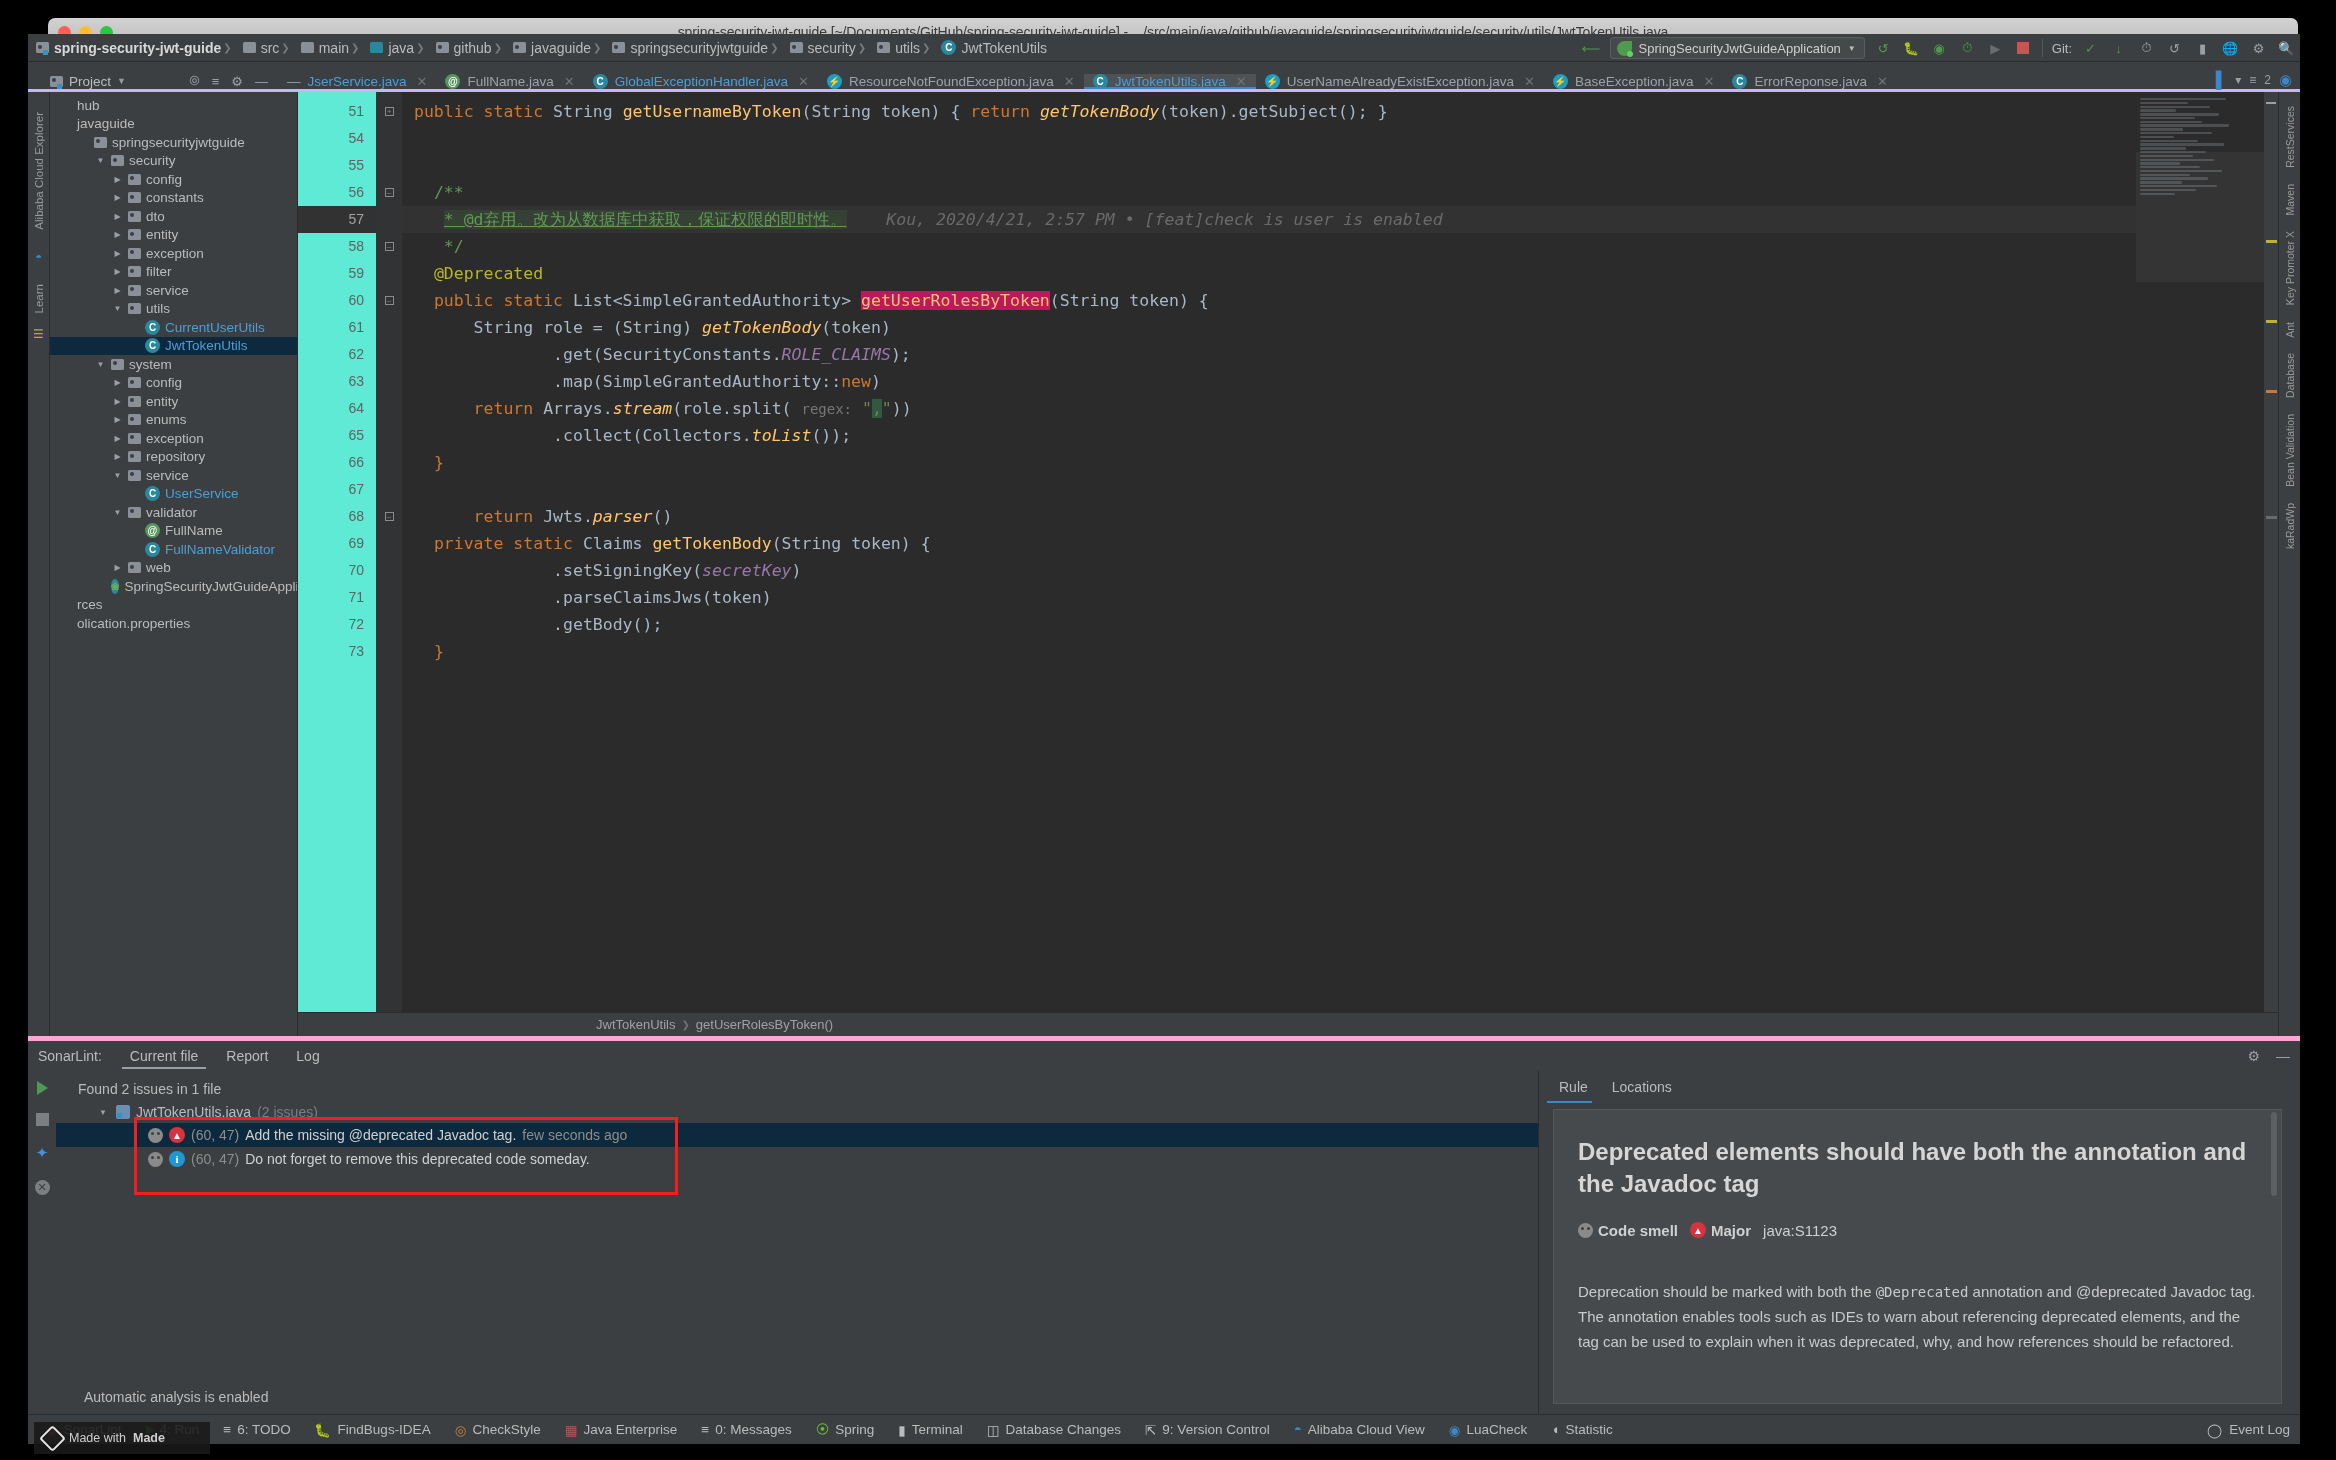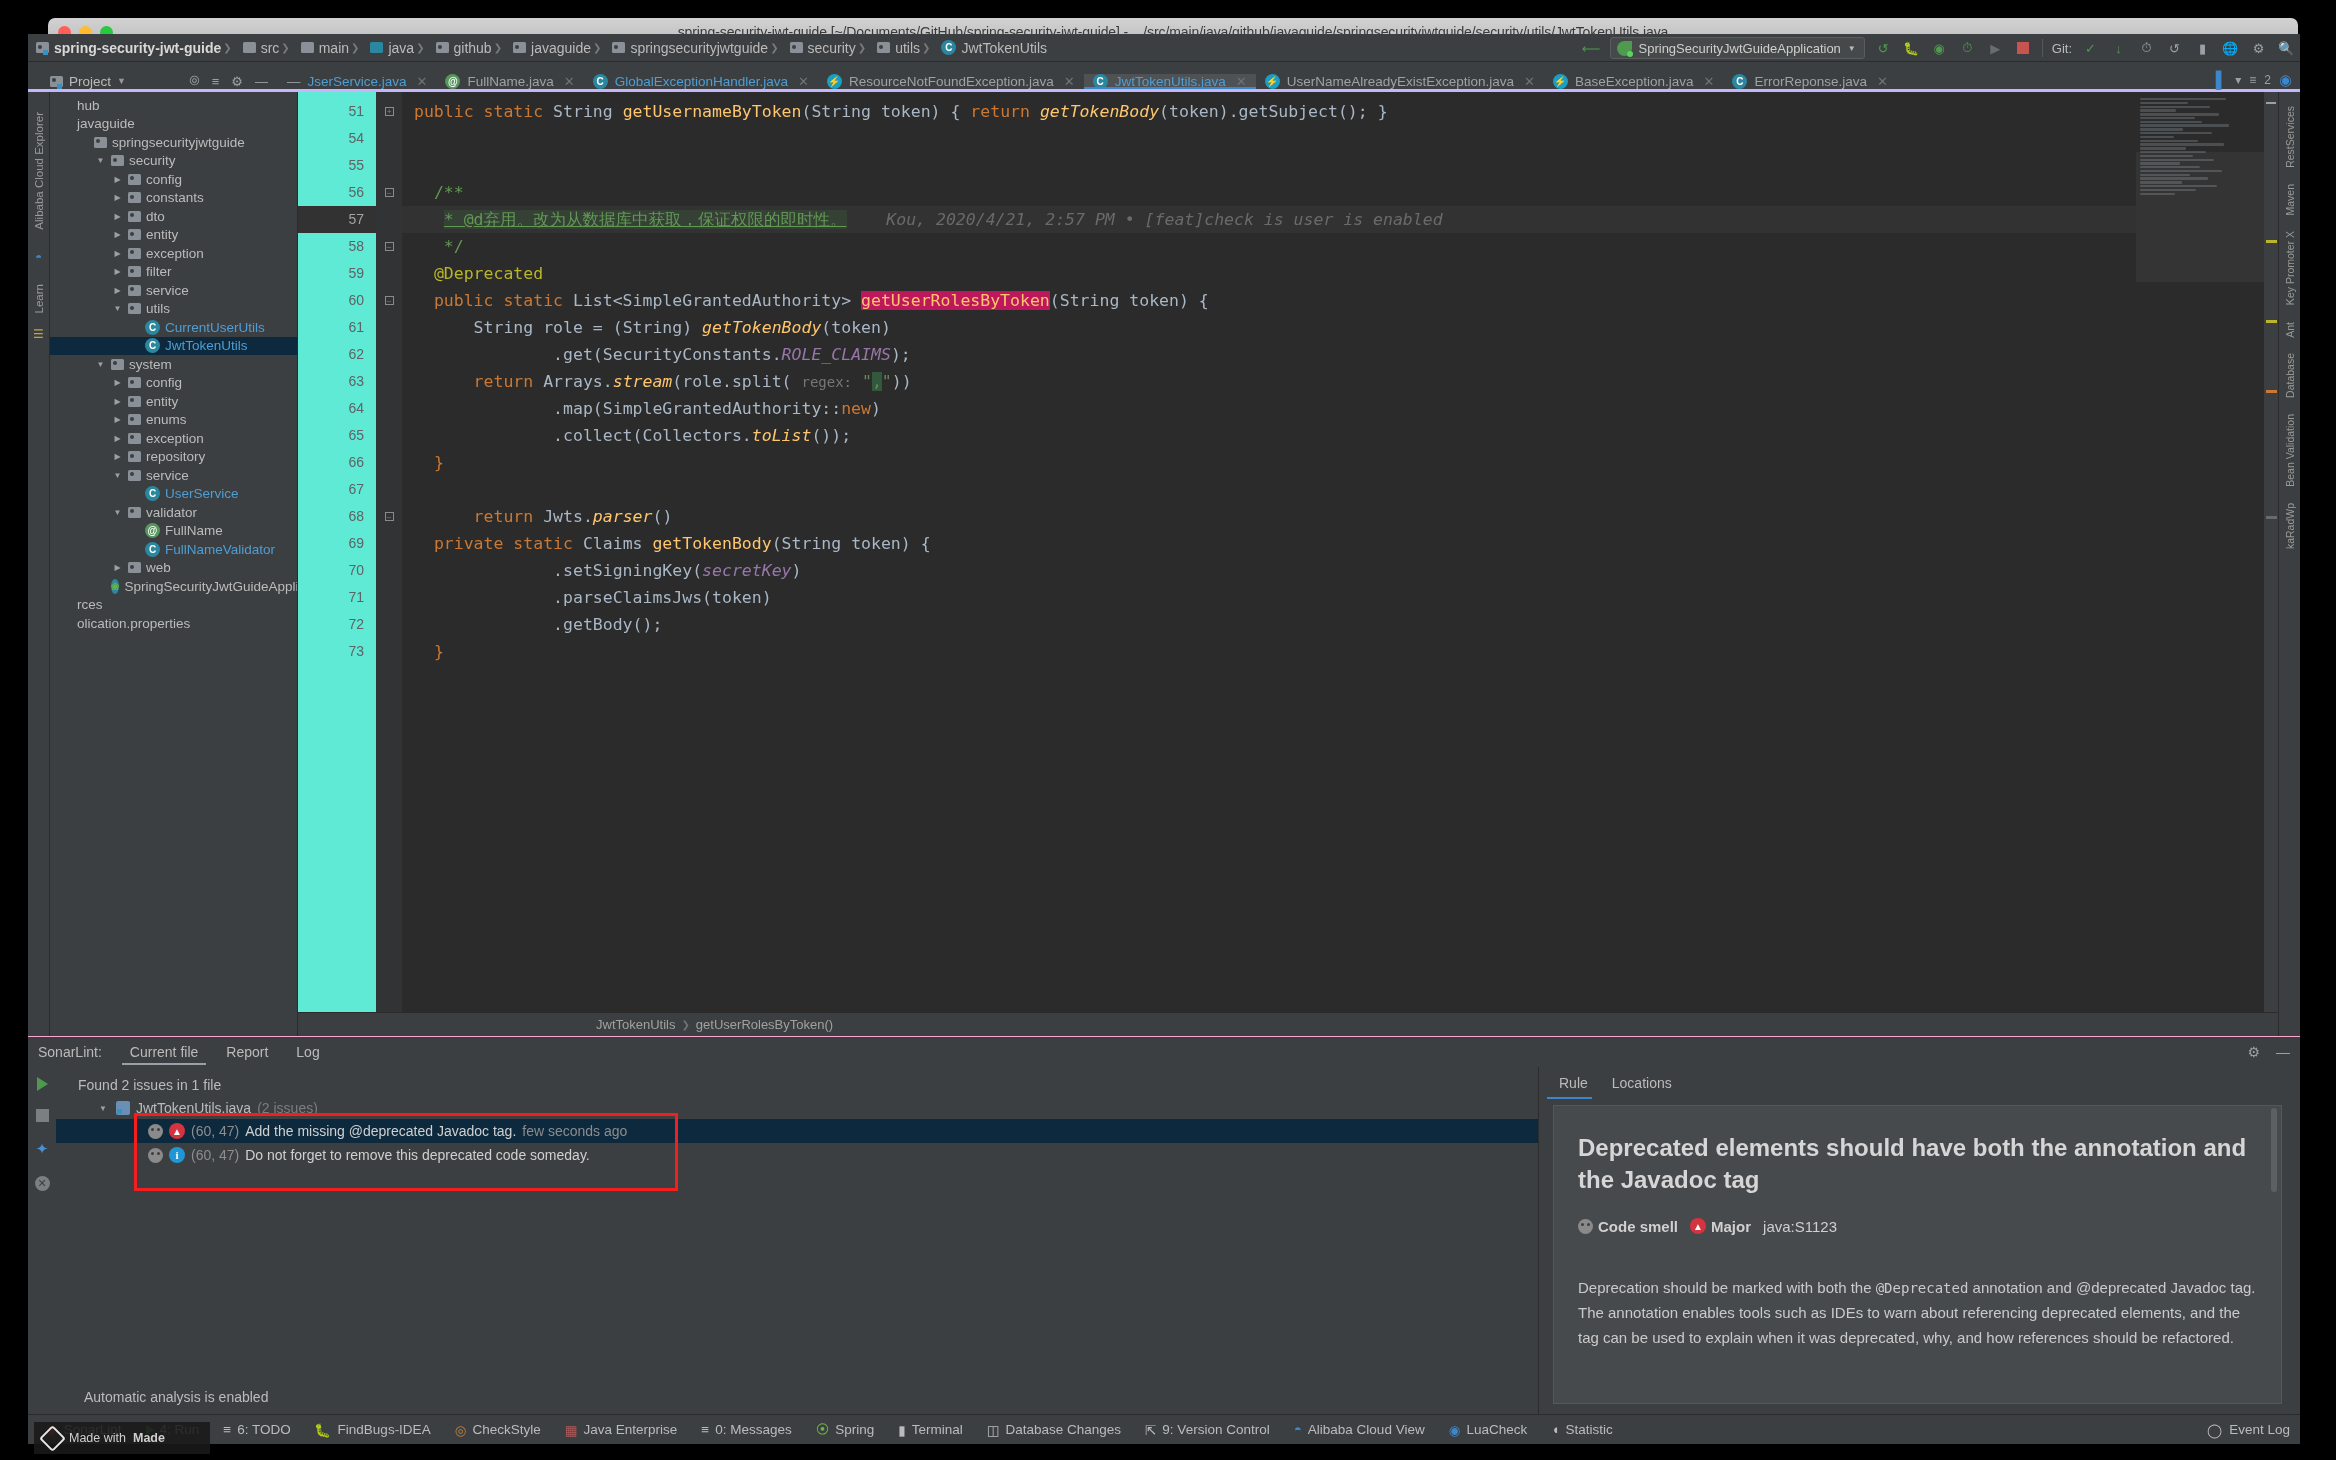--- a/index.html
+++ b/index.html
@@ -127,21 +127,21 @@
   .rmk{position:absolute;left:2px;width:10px;height:2px;}
 
   .rightstrip{ width:22px; background:#3c3f41; border-left:1px solid #2b2b2b;
                display:flex;flex-direction:column;align-items:center;padding-top:6px;}
 
   .breadbar{ height:24px; background:#3c3f41; border-top:1px solid #2b2b2b; display:flex; align-items:center;
              padding-left:6px; font-size:13px; color:#a0a0a0; gap:6px;}
   .breadbar .sep{color:#6f7376;font-size:10px;}
 
   
-  .sonar{ height:378px; background:#3c3f41; border-top:1px solid #f9a8d4; display:flex; flex-direction:column;}
+  .sonar{ height:378px; background:#3c3f41; border-top:5px solid #f9a8d4; display:flex; flex-direction:column;}
   .sonarhead{ height:30px; display:flex;align-items:center; font-size:14px; padding-left:10px; gap:0; position:relative;}
   .sonarhead .lbl{color:#bbbbbb; margin-right:14px;}
   .stab{ padding:0 14px; height:30px; display:flex;align-items:center; color:#bbbbbb; position:relative;}
   .stab.active::after{content:"";position:absolute;left:6px;right:6px;bottom:2px;height:2px;background:#9aa0a6;}
   .sonarhead .right{position:absolute;right:10px;display:flex;gap:16px;color:#9aa0a6;font-size:14px;align-items:center;}
 
   .sonarbody{flex:1; display:flex; min-height:0;}
   .sonartool{ width:28px; background:#3c3f41; display:flex;flex-direction:column;align-items:center;gap:18px;padding-top:10px;}
   .tri{width:0;height:0;border-left:11px solid #4e9a4e;border-top:7px solid transparent;border-bottom:7px solid transparent;}
   .greysq{width:13px;height:13px;background:#7b7f82;}
@@ -592,22 +592,22 @@
             <div class="cl"><span class="kw">public static</span> <span class="typ">String</span> <span class="mth">getUsernameByToken</span>(<span class="typ">String</span> token) { <span class="kw">return</span> <span class="mth italic">getTokenBody</span>(token).<span class="ident">getSubject</span>(); }</div>
             <div class="cl"> </div>
             <div class="cl"> </div>
             <div class="cl">  <span class="cmt">/**</span></div>
             <div class="cl cur">   <span class="cmt hl" style="text-decoration:underline;">* @d弃用。改为从数据库中获取，保证权限的即时性。</span>    <span class="blame">Kou, 2020/4/21, 2:57 PM • [feat]check is user is enabled</span></div>
             <div class="cl">   <span class="cmt">*/</span></div>
             <div class="cl">  <span class="ann">@Deprecated</span></div>
             <div class="cl">  <span class="kw">public static</span> <span class="typ">List&lt;SimpleGrantedAuthority&gt;</span> <span class="mth usage">getUserRolesByToken</span>(<span class="typ">String</span> token) {</div>
             <div class="cl">      <span class="typ">String</span> role = (<span class="typ">String</span>) <span class="mth italic">getTokenBody</span>(token)</div>
             <div class="cl">              .<span class="ident">get</span>(<span class="typ">SecurityConstants</span>.<span class="fld italic">ROLE_CLAIMS</span>);</div>
+            <div class="cl">              .<span class="ident">map</span>(<span class="typ">SimpleGrantedAuthority</span>::<span class="kw">new</span>)</div>
             <div class="cl">      <span class="kw">return</span> <span class="typ">Arrays</span>.<span class="mth italic">stream</span>(role.<span class="ident">split</span>( <span class="paramhint">regex:</span> <span class="str">"<span class="selword">,</span>"</span>))</div>
-            <div class="cl">              .<span class="ident">map</span>(<span class="typ">SimpleGrantedAuthority</span>::<span class="kw">new</span>)</div>
             <div class="cl">              .<span class="ident">collect</span>(<span class="typ">Collectors</span>.<span class="mth italic">toList</span>());</div>
             <div class="cl">  <span class="kw">}</span></div>
             <div class="cl"> </div>
             <div class="cl">      <span class="kw">return</span> <span class="typ">Jwts</span>.<span class="mth italic">parser</span>()</div>
             <div class="cl">  <span class="kw">private static</span> <span class="typ">Claims</span> <span class="mth">getTokenBody</span>(<span class="typ">String</span> token) {</div>
             <div class="cl">              .<span class="ident">setSigningKey</span>(<span class="fld italic">secretKey</span>)</div>
             <div class="cl">              .<span class="ident">parseClaimsJws</span>(token)</div>
             <div class="cl">              .<span class="ident">getBody</span>();</div>
             <div class="cl">  <span class="kw">}</span></div>
           </div>

